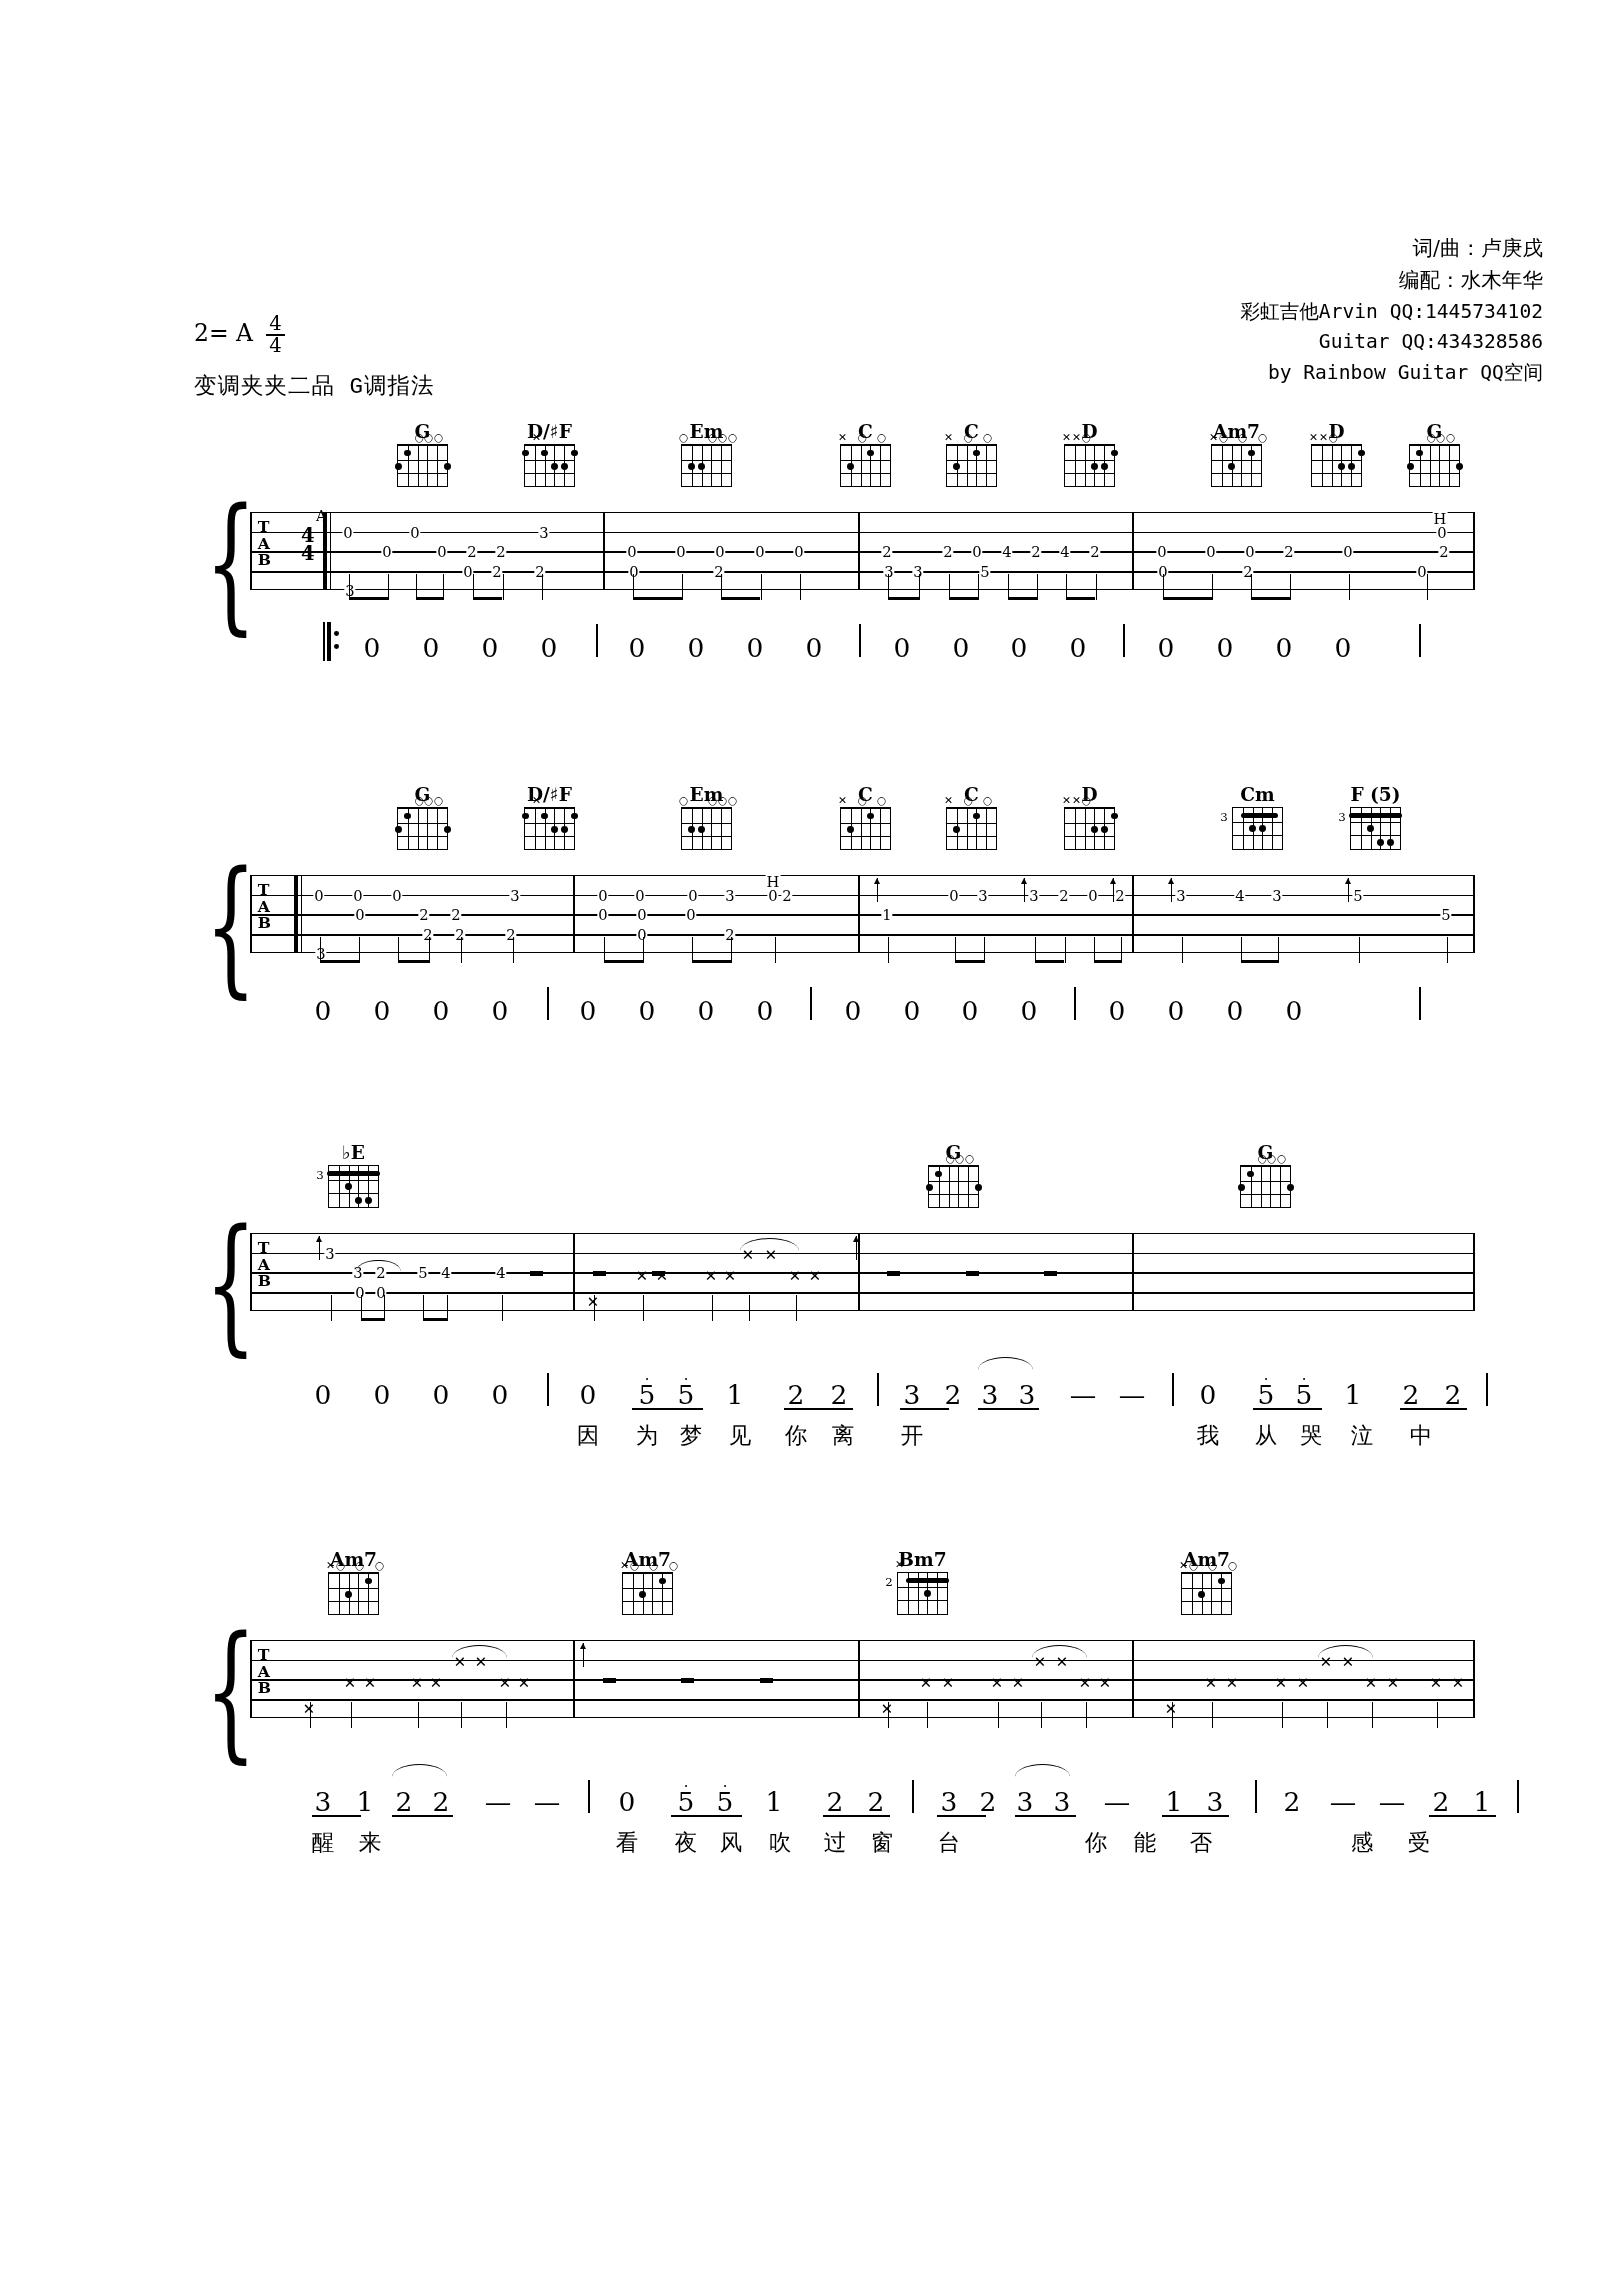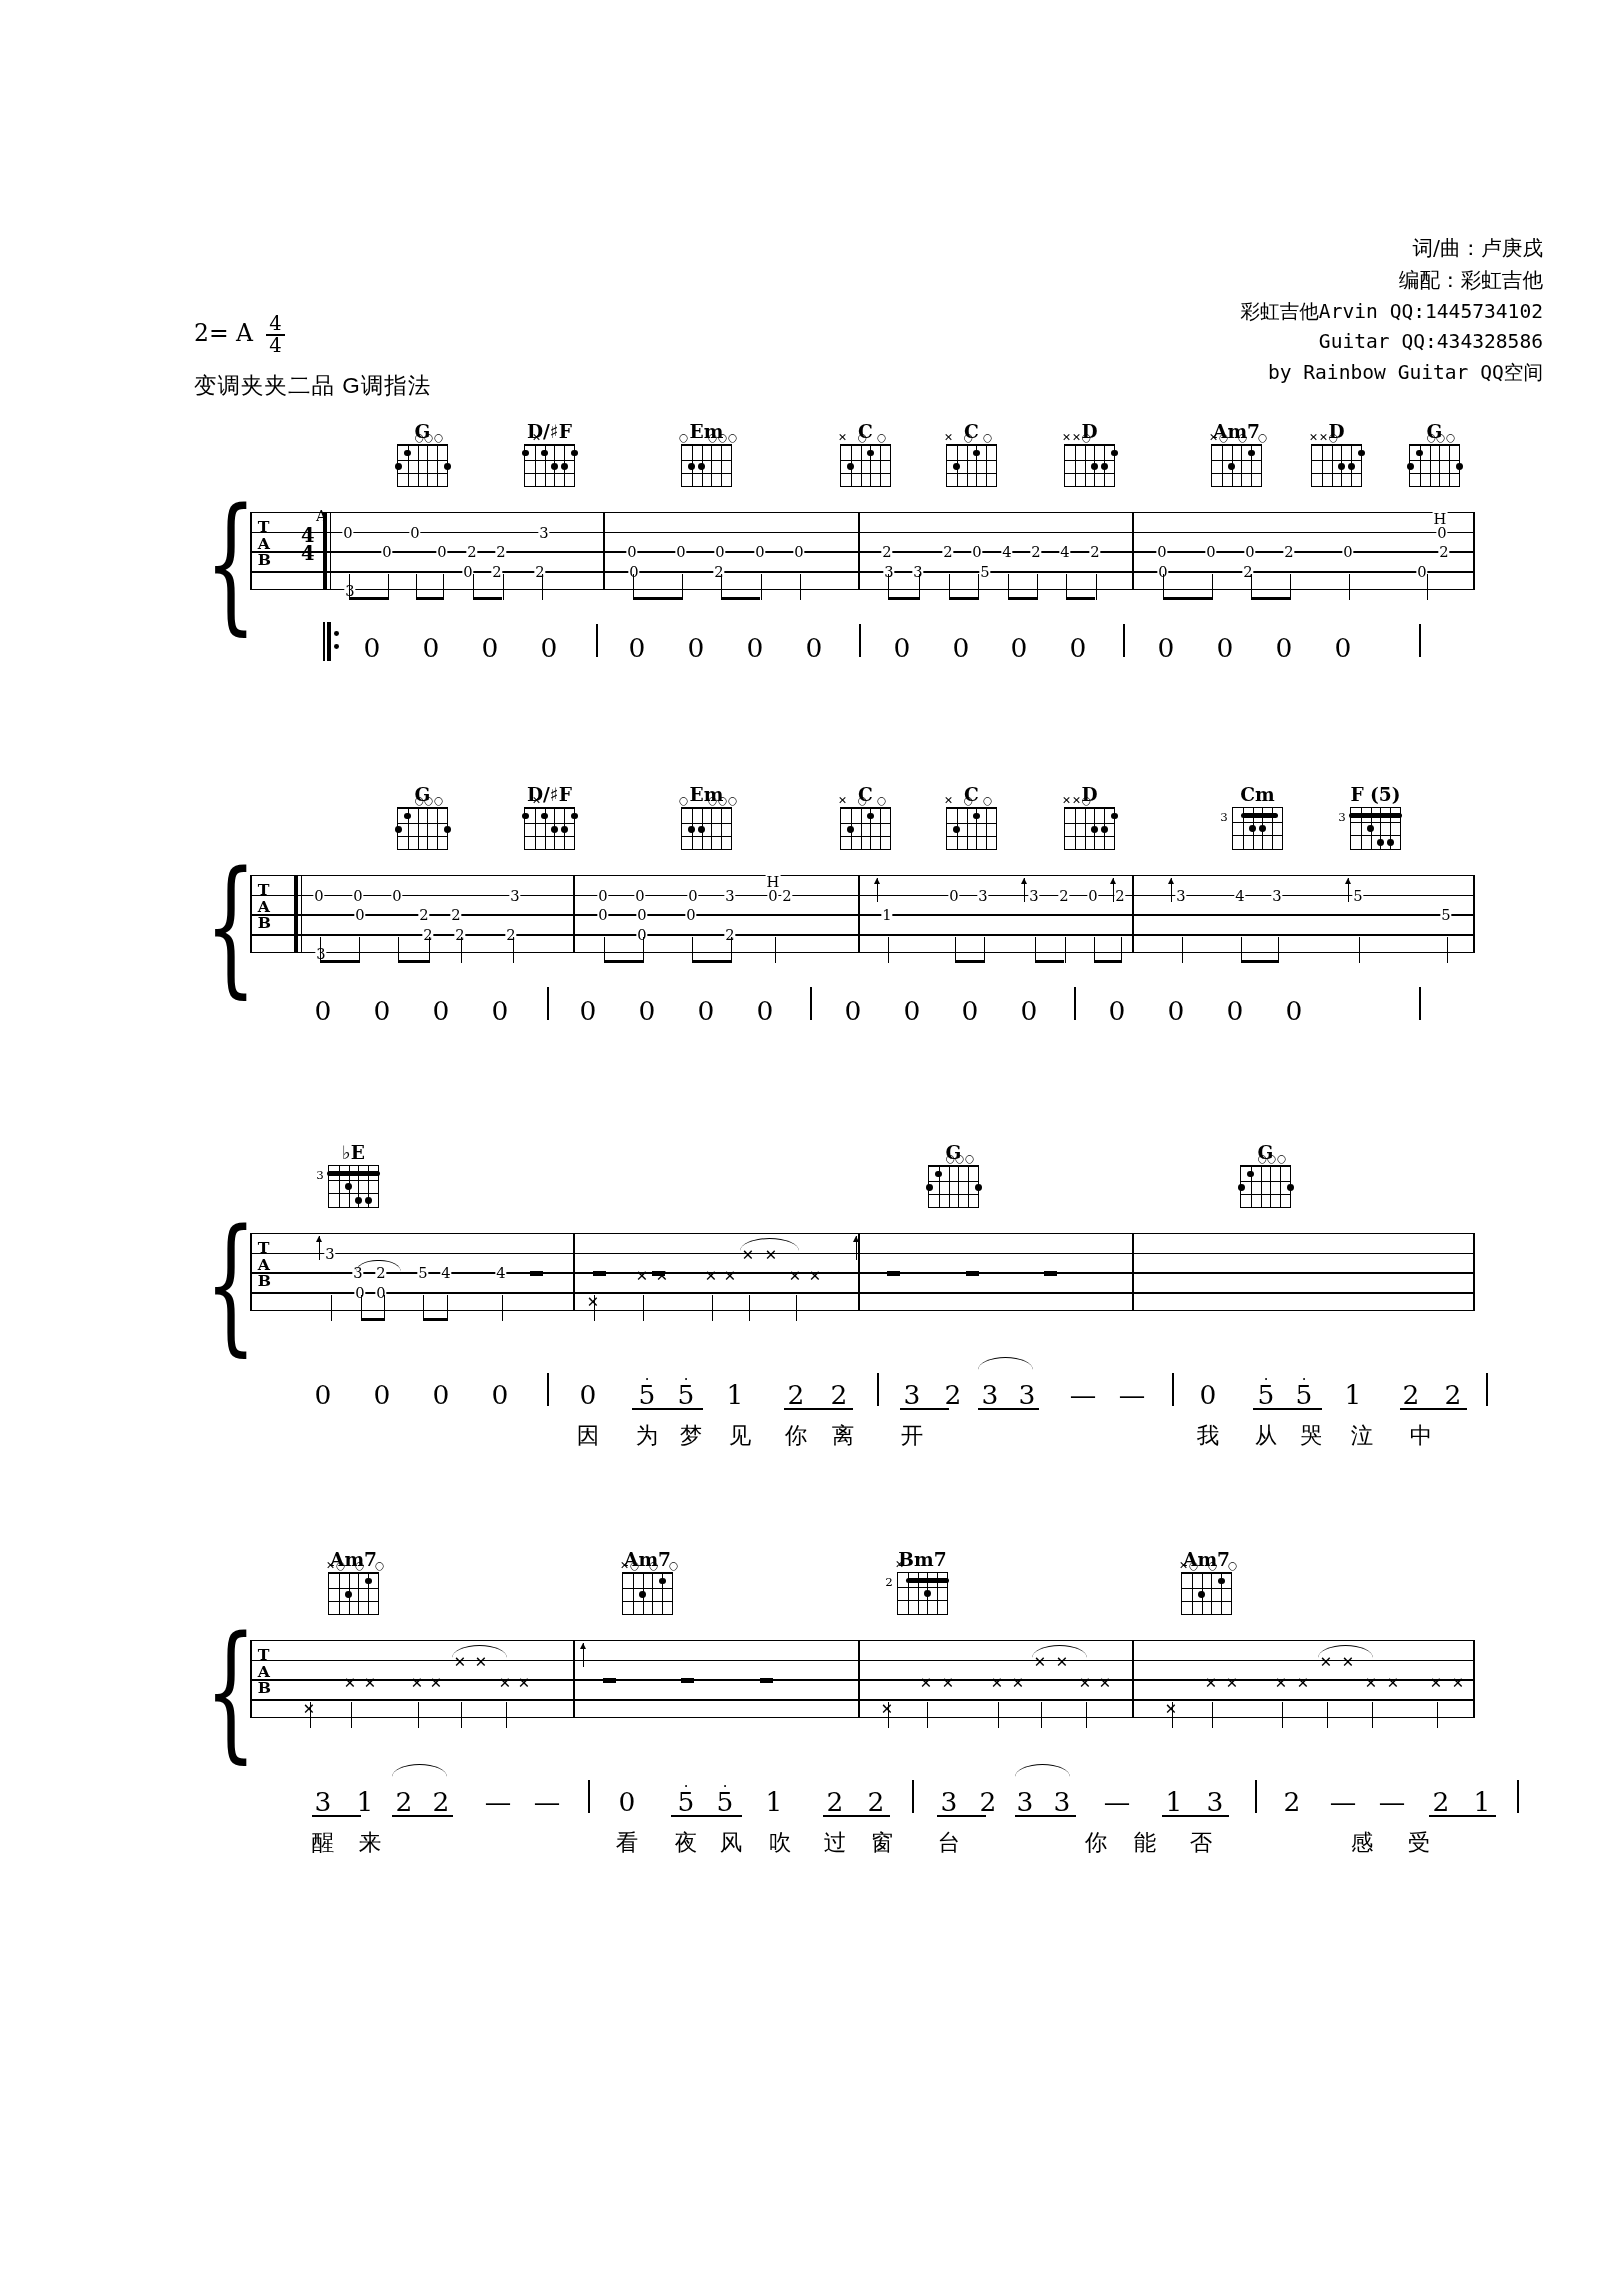--- a/index.html
+++ b/index.html
@@ -66,21 +66,21 @@
     margin-left: 5.9px;
   }
   .keyinfo .frac .num { display:block; border-bottom: 2px solid #000; padding: 0 2.9px;}
   .keyinfo .frac .den { display:block; padding: 0 2.9px;}
   .capo {
     position: absolute;
     left: 194px;
     top: 370px;
     font-size: 22.5px;
     letter-spacing: 1px;
-    font-family: Liberation Sans, sans-serif;
+    font-family: Liberation Mono, monospace;
   }
 
   
   .system { position: absolute; left: 0; }
 
   .chordrow { position: absolute; }
   .chorddia {
     position: absolute;
     width: 61px;
     text-align: center;
@@ -204,21 +204,21 @@
   }
 </style>
 </head>
 <body>
 
 <div class="page">
 
 
   <div class="credits">
     <div>词/曲：卢庚戌</div>
-    <div>编配：彩虹吉他</div>
+    <div>编配：水木年华</div>
     <div class="mono">彩虹吉他Arvin QQ:1445734102</div>
     <div class="mono">Guitar QQ:434328586</div>
     <div class="mono">by Rainbow Guitar QQ空间</div>
   </div>
 
   <div class="keyinfo">
     <span>2= A</span>
     <span class="frac">
       <span class="num">4</span>
       <span class="den">4</span>

